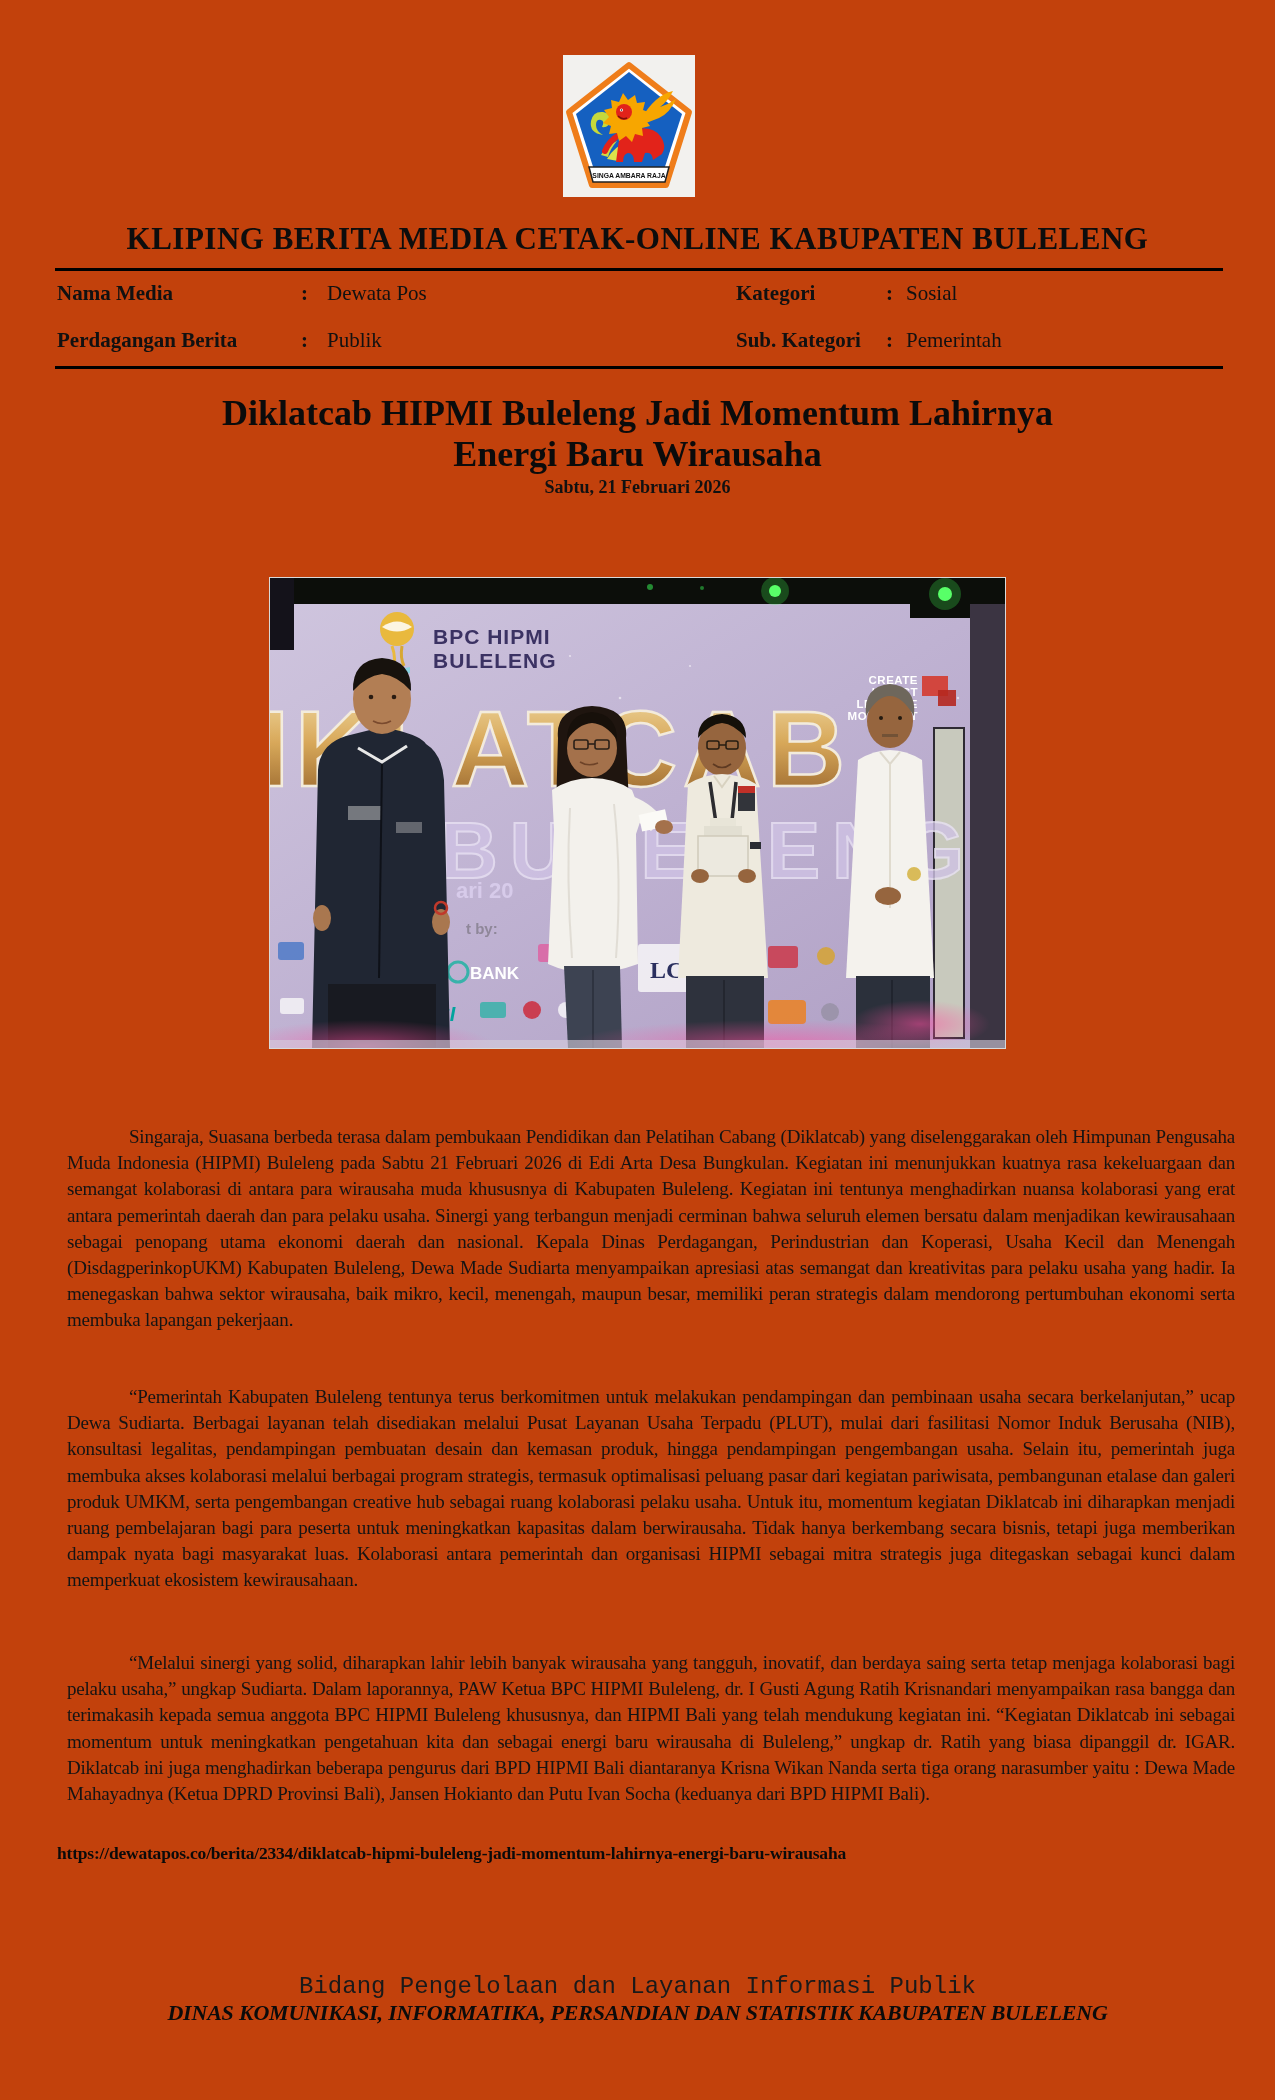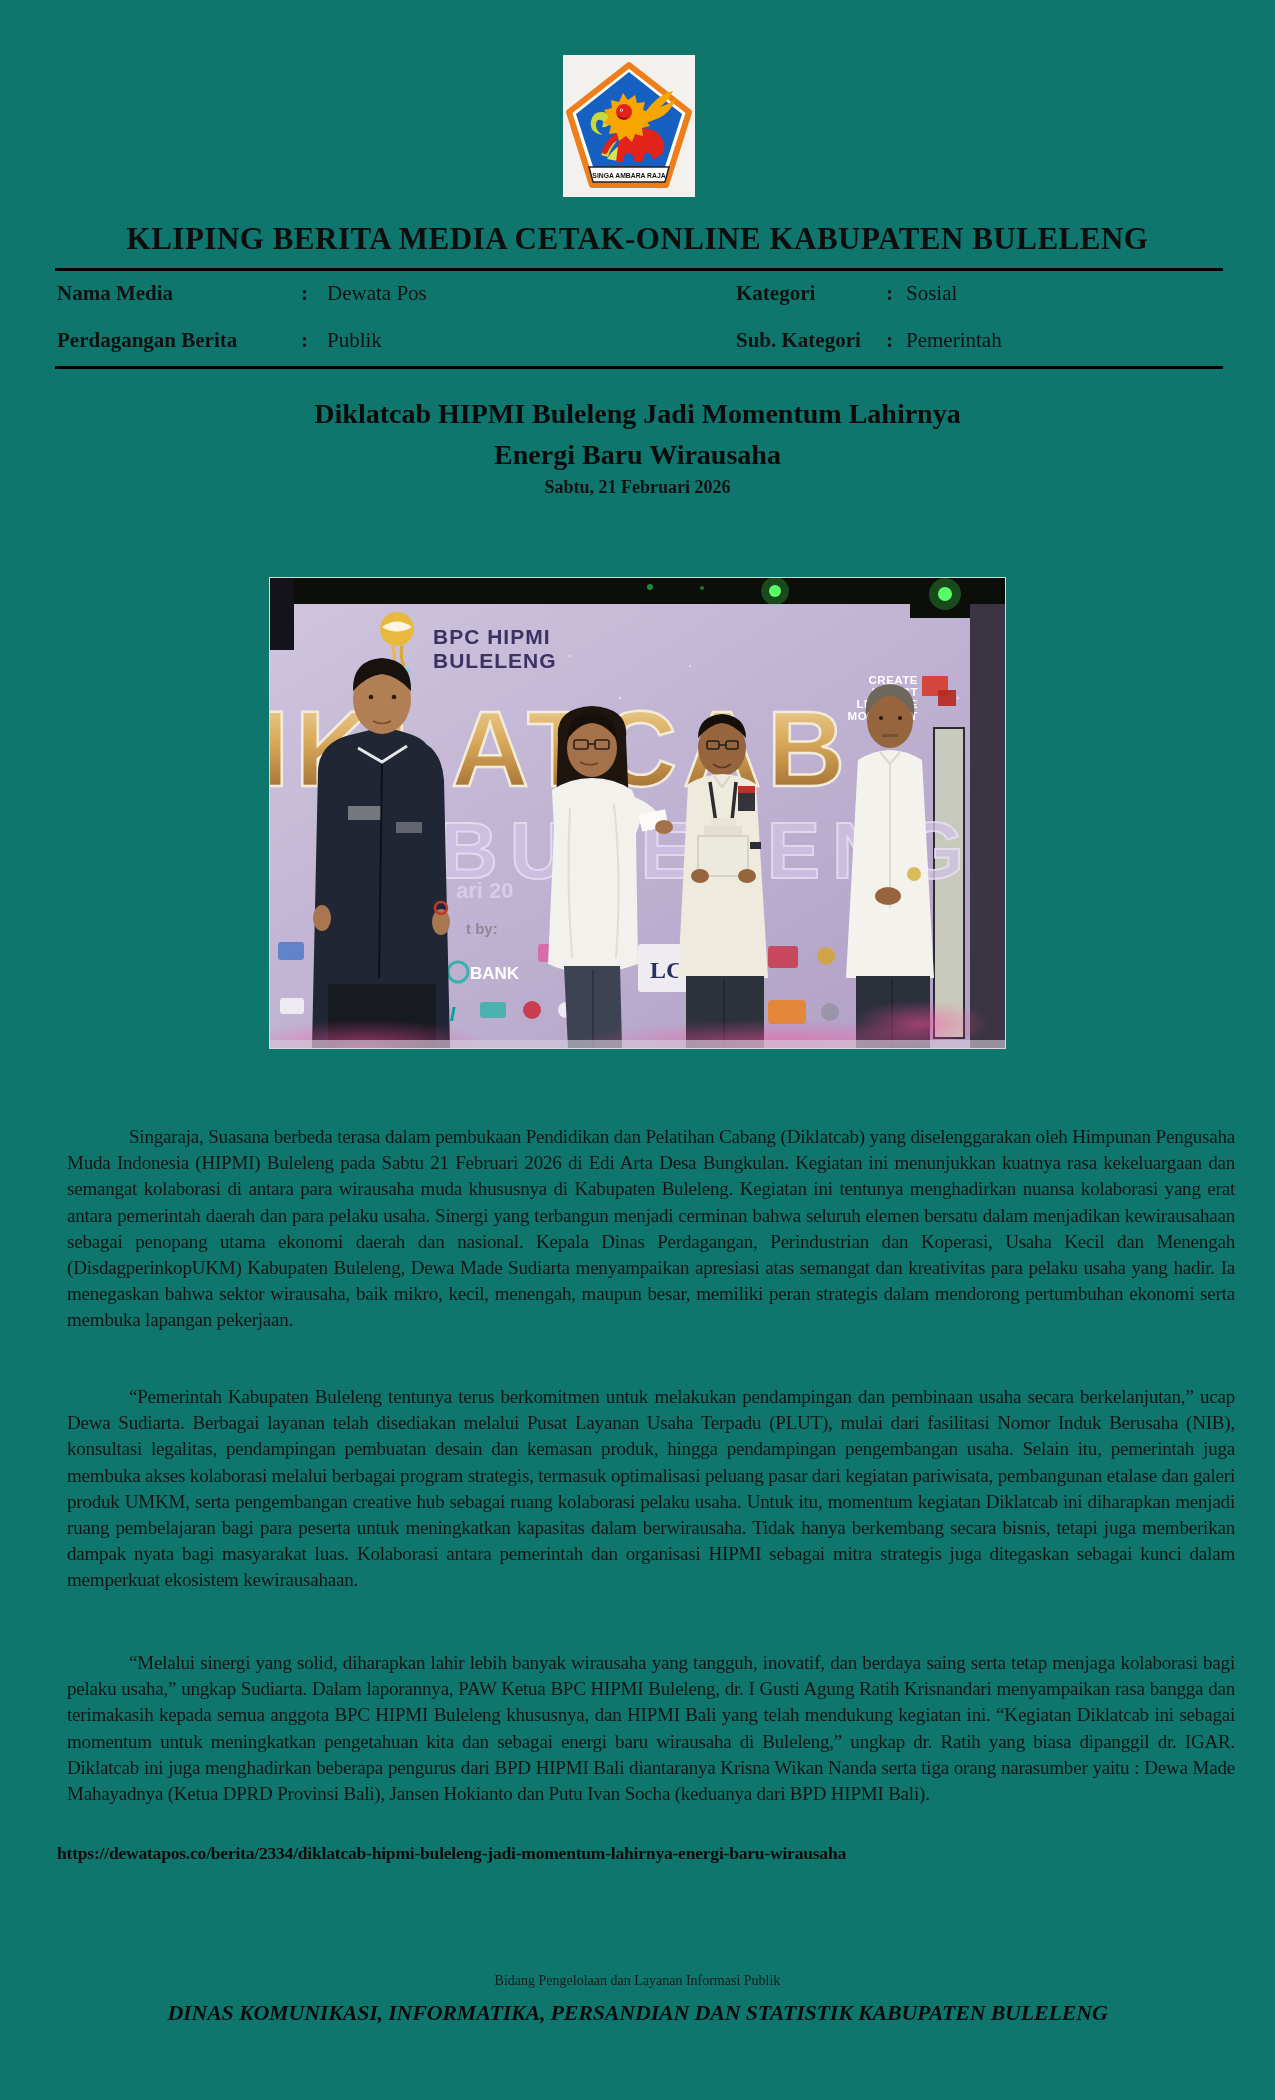--- a/index.html
+++ b/index.html
@@ -1,18 +1,18 @@
 <!DOCTYPE html>
 <html><head>
 <meta charset="utf-8">
 <style>
   html,body{margin:0;padding:0;background:#e9e9e9;}
   .page{
     position:relative;width:1275px;height:2100px;margin:0 auto;
-    background:#0f766e;color:#111;
+    background:#c2410c;color:#111;
     font-family:"Liberation Serif", serif;
     overflow:hidden;
   }
   .abs{position:absolute;}
   
   .logo-box{left:563px;top:55px;width:132px;height:142px;background:#f2f1ee;}
   .hdr-title{left:0;top:221px;width:100%;text-align:center;
     font-size:31px;font-weight:bold;letter-spacing:.5px;color:#0d0d0d;}
   .rule{left:55px;width:1168px;height:3px;background:#000;}
   .rule-1{top:268px;}
@@ -22,37 +22,37 @@
   .m-l-label{left:57px;}
   .m-l-colon{left:301px;font-weight:bold;}
   .m-l-value{left:327px;}
   .m-r-label{left:736px;}
   .m-r-colon{left:886px;font-weight:bold;}
   .m-r-value{left:906px;}
   .row1{top:281px;}
   .row2{top:328px;}
   
   .art-title{left:0;top:393px;width:100%;text-align:center;
-    font-size:28px;font-weight:bold;line-height:41px;color:#0b0b0b;}
+    font-size:36px;font-weight:bold;line-height:41px;color:#0b0b0b;}
   .art-date{left:0;top:477px;width:100%;text-align:center;
     font-size:18px;font-weight:bold;}
   
   .photo{left:270px;top:578px;width:735px;height:470px;outline:1px solid #d9d9d9;}
   .photo svg{display:block;}
   
   .para{left:67px;width:1168px;font-size:19px;line-height:26.2px;
     text-align:justify;text-indent:62px;letter-spacing:-.2px;color:#141414;}
   .p1{top:1124px;}
   .p2{top:1384px;}
   .p3{top:1650px;}
   .src-url{left:57px;top:1843px;font-size:17.5px;font-weight:bold;
     letter-spacing:-.2px;color:#0a0a0a;text-decoration:none;}
   
   .foot1{left:0;top:1973px;width:100%;text-align:center;
-    font-family:Liberation Serif, serif;font-size:14px;color:#1a1a1a;}
+    font-family:Liberation Mono, monospace;font-size:24px;color:#1a1a1a;}
   .foot2{left:0;top:2000px;width:100%;text-align:center;
     font-size:22px;font-weight:bold;letter-spacing:-.2px;color:#0b0b0b;font-style:italic;}
 </style>
 </head>
 <body>
 
 <div class="page">
 
   <div class="abs logo-box">
     <svg width="132" height="142" viewBox="0 0 132 142">

